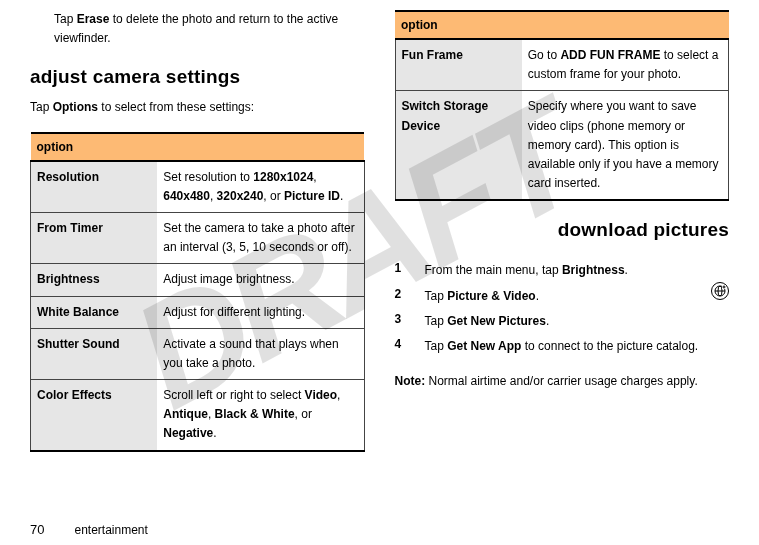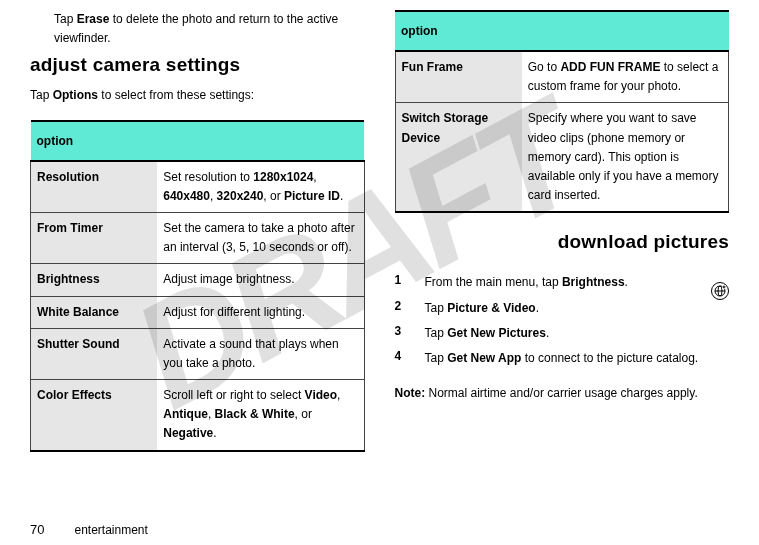--- a/index.html
+++ b/index.html
@@ -32,44 +32,44 @@
     height: 480px;
   }
   .col {
     flex: 1;
     display: flex;
     flex-direction: column;
   }
   .intro-line {
     line-height: 1.6;
     margin-left: 24px;
-    margin-bottom: 6px;
+    margin-bottom: 18px;
   }
   h2.section {
     font-size: 19px;
     font-weight: 700;
     margin-bottom: 10px;
     letter-spacing: 0.2px;
   }
   .sub-para {
     line-height: 1.6;
     margin-bottom: 14px;
   }
   .bold { font-weight: 700; }
   .condensed { font-family: "Arial Narrow", Arial, sans-serif; font-stretch: condensed; }
   table.opt {
     border-collapse: collapse;
     width: 100%;
   }
   table.opt th {
     text-align: left;
-    background: #5eead4;
+    background: #fdba74;
     border-top: 2px solid #000;
     border-bottom: 2px solid #000;
-    padding: 12px 6px;
+    padding: 6px 6px;
     font-weight: 700;
     font-size: 12px;
   }
   table.opt td {
     border-bottom: 0.5px solid #444;
     padding: 6px 6px;
     vertical-align: top;
     line-height: 1.6;
   }
   table.opt td:first-child {

